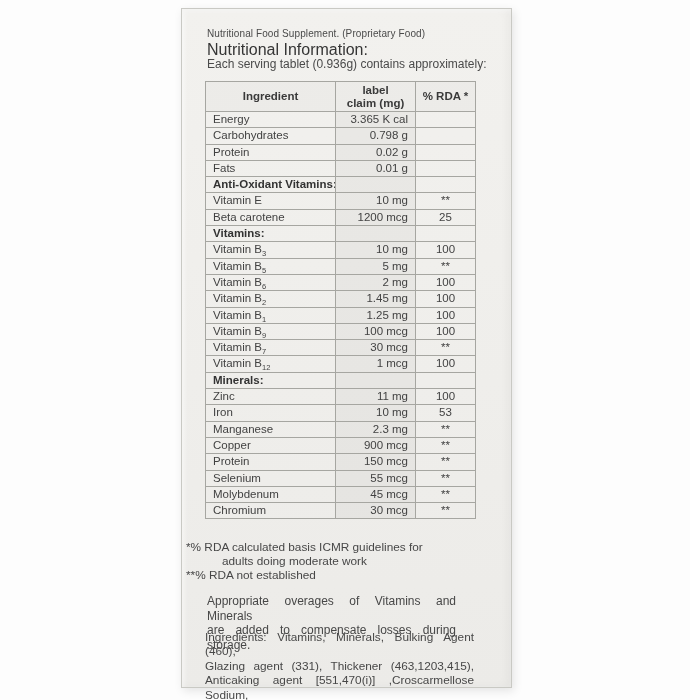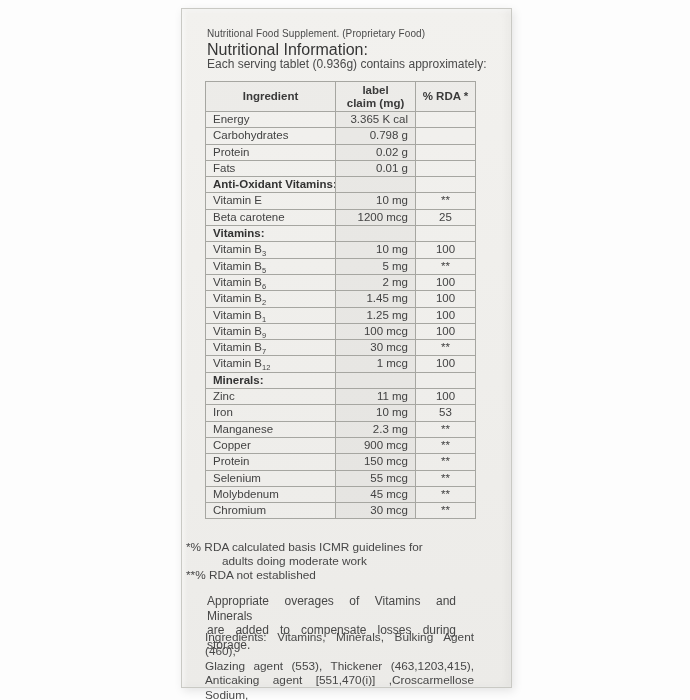--- a/index.html
+++ b/index.html
@@ -216,19 +216,19 @@
       <div>**% RDA not established</div>
     </div>
 
     <div class="overages">
       <div class="just">Appropriate overages of Vitamins and Minerals</div>
       <div class="just">are added to compensate losses during storage.</div>
     </div>
 
     <div class="ingredients">
       <div class="just">Ingredients: Vitamins, Minerals, Bulking Agent (460),</div>
-      <div class="just">Glazing agent (553), Thickener (463,1203,415),</div>
+      <div class="just">Glazing agent (331), Thickener (463,1203,415),</div>
       <div class="just">Anticaking agent [551,470(i)] ,Croscarmellose Sodium,</div>
 
     </div>
 
   </div>
 </div>
 
 </body></html>

